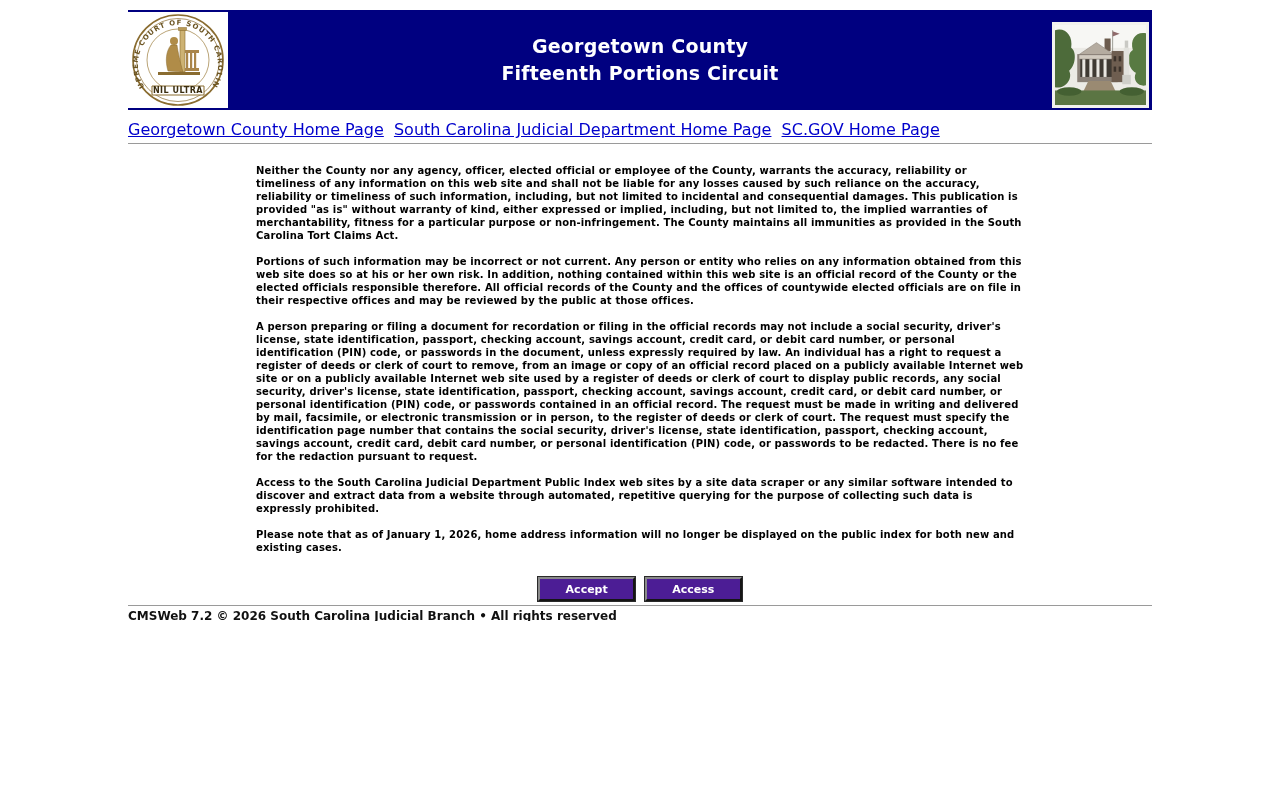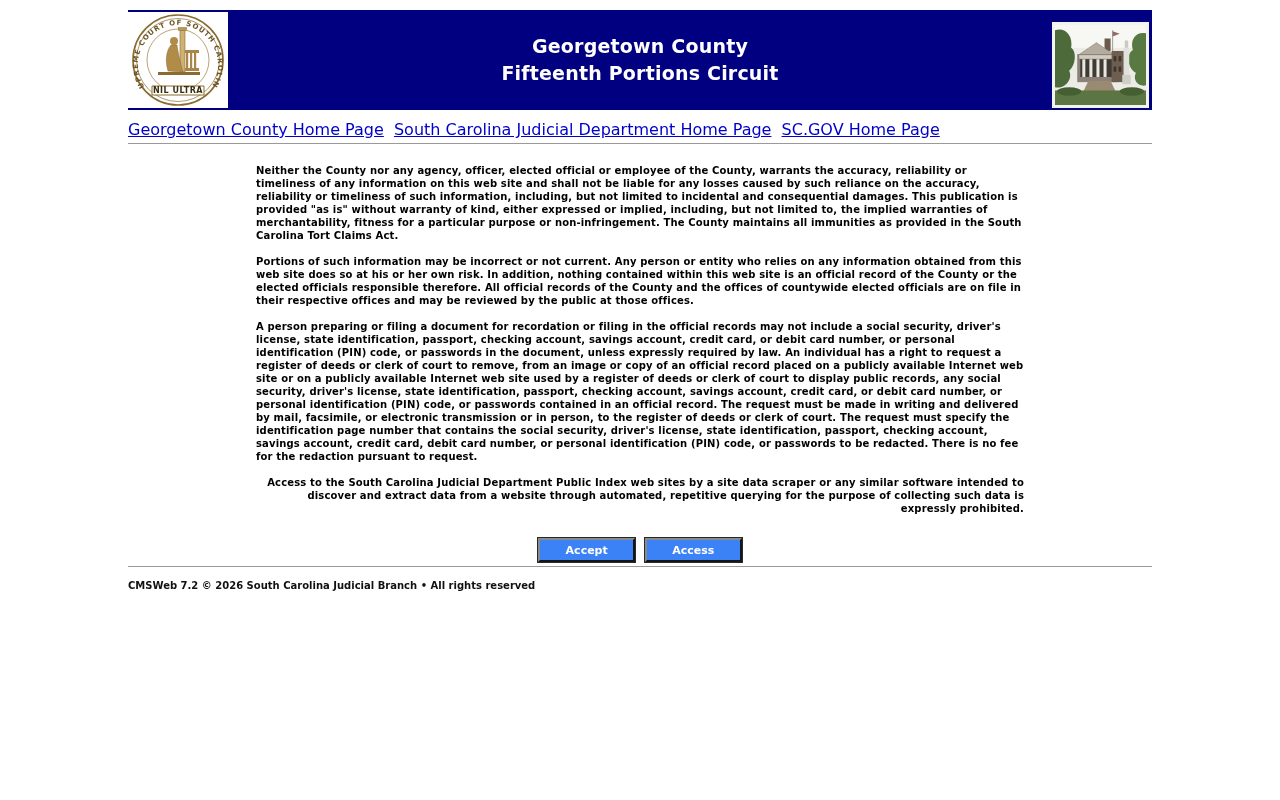--- a/index.html
+++ b/index.html
@@ -65,60 +65,60 @@
   .content {
     width: 768px;
     margin: 0 auto;
     padding-top: 20px;
     font-size: 10px;
     line-height: 13px;
     font-weight: bold;
     letter-spacing: 0.15px;
   }
   .content p { margin: 0 0 13px 0; }
-  .content p.extra-gap { margin-top: 11px; text-align: right; }
+  .content p.extra-gap { margin-top: 11px; }
 
   .accept-prompt {
     margin-top: 33px;
     text-align: center;
     font-weight: bold;
   }
 
   .button-row {
     margin-top: 23px;
     text-align: center;
   }
   .btn {
     display: inline-block;
     width: 97px;
     height: 24px;
     margin: 0 3px;
-    background: #3b82f6;
+    background: #4c1d95;
     color: #ffffff;
     font-family: "DejaVu Sans", "Liberation Sans", sans-serif;
     font-weight: bold;
     font-size: 11px;
     text-align: center;
     border: 2px solid;
     border-color: #8a8a8a #151515 #151515 #8a8a8a;
     outline: 1px solid #2a2a2a;
     cursor: pointer;
     padding: 0;
   }
 
   hr.rule-bottom {
     border: none;
     border-top: 1px solid #9a9a9a;
     height: 0;
     margin: 4px 0 0 0;
   }
 
   .footer-text {
-    margin-top: 14px;
-    font-size: 10px;
+    margin-top: 5px;
+    font-size: 12px;
     font-weight: bold;
     line-height: 10px;
     color: #111;
   }
 </style>
 </head>
 <body>
 
 <div class="page">
 
@@ -204,20 +204,21 @@
     <a>SC.GOV Home Page</a>
   </div>
 
   <hr class="rule">
 
   <div class="content">
     <p>Neither the County nor any agency, officer, elected official or employee of the County, warrants the accuracy, reliability or timeliness of any information on this web site and shall not be liable for any losses caused by such reliance on the accuracy, reliability or timeliness of such information, including, but not limited to incidental and consequential damages. This publication is provided "as is" without warranty of kind, either expressed or implied, including, but not limited to, the implied warranties of merchantability, fitness for a particular purpose or non-infringement. The County maintains all immunities as provided in the South Carolina Tort Claims Act.</p>
     <p>Portions of such information may be incorrect or not current. Any person or entity who relies on any information obtained from this web site does so at his or her own risk. In addition, nothing contained within this web site is an official record of the County or the elected officials responsible therefore. All official records of the County and the offices of countywide elected officials are on file in their respective offices and may be reviewed by the public at those offices.</p>
     <p>A person preparing or filing a document for recordation or filing in the official records may not include a social security, driver's license, state identification, passport, checking account, savings account, credit card, or debit card number, or personal identification (PIN) code, or passwords in the document, unless expressly required by law. An individual has a right to request a register of deeds or clerk of court to remove, from an image or copy of an official record placed on a publicly available Internet web site or on a publicly available Internet web site used by a register of deeds or clerk of court to display public records, any social security, driver's license, state identification, passport, checking account, savings account, credit card, or debit card number, or personal identification (PIN) code, or passwords contained in an official record. The request must be made in writing and delivered by mail, facsimile, or electronic transmission or in person, to the register of deeds or clerk of court. The request must specify the identification page number that contains the social security, driver's license, state identification, passport, checking account, savings account, credit card, debit card number, or personal identification (PIN) code, or passwords to be redacted. There is no fee for the redaction pursuant to request.</p>
     <p class="extra-gap">Access to the South Carolina Judicial Department Public Index web sites by a site data scraper or any similar software intended to discover and extract data from a website through automated, repetitive querying for the purpose of collecting such data is expressly prohibited.</p>
+    <p>Please note that as of January 1, 2026, home address information will no longer be displayed on the public index for both new and existing cases.</p>
 
 
     <div class="button-row">
       <button class="btn">Accept</button>
       <button class="btn">Access</button>
     </div>
   </div>
 
   <hr class="rule-bottom">
 

